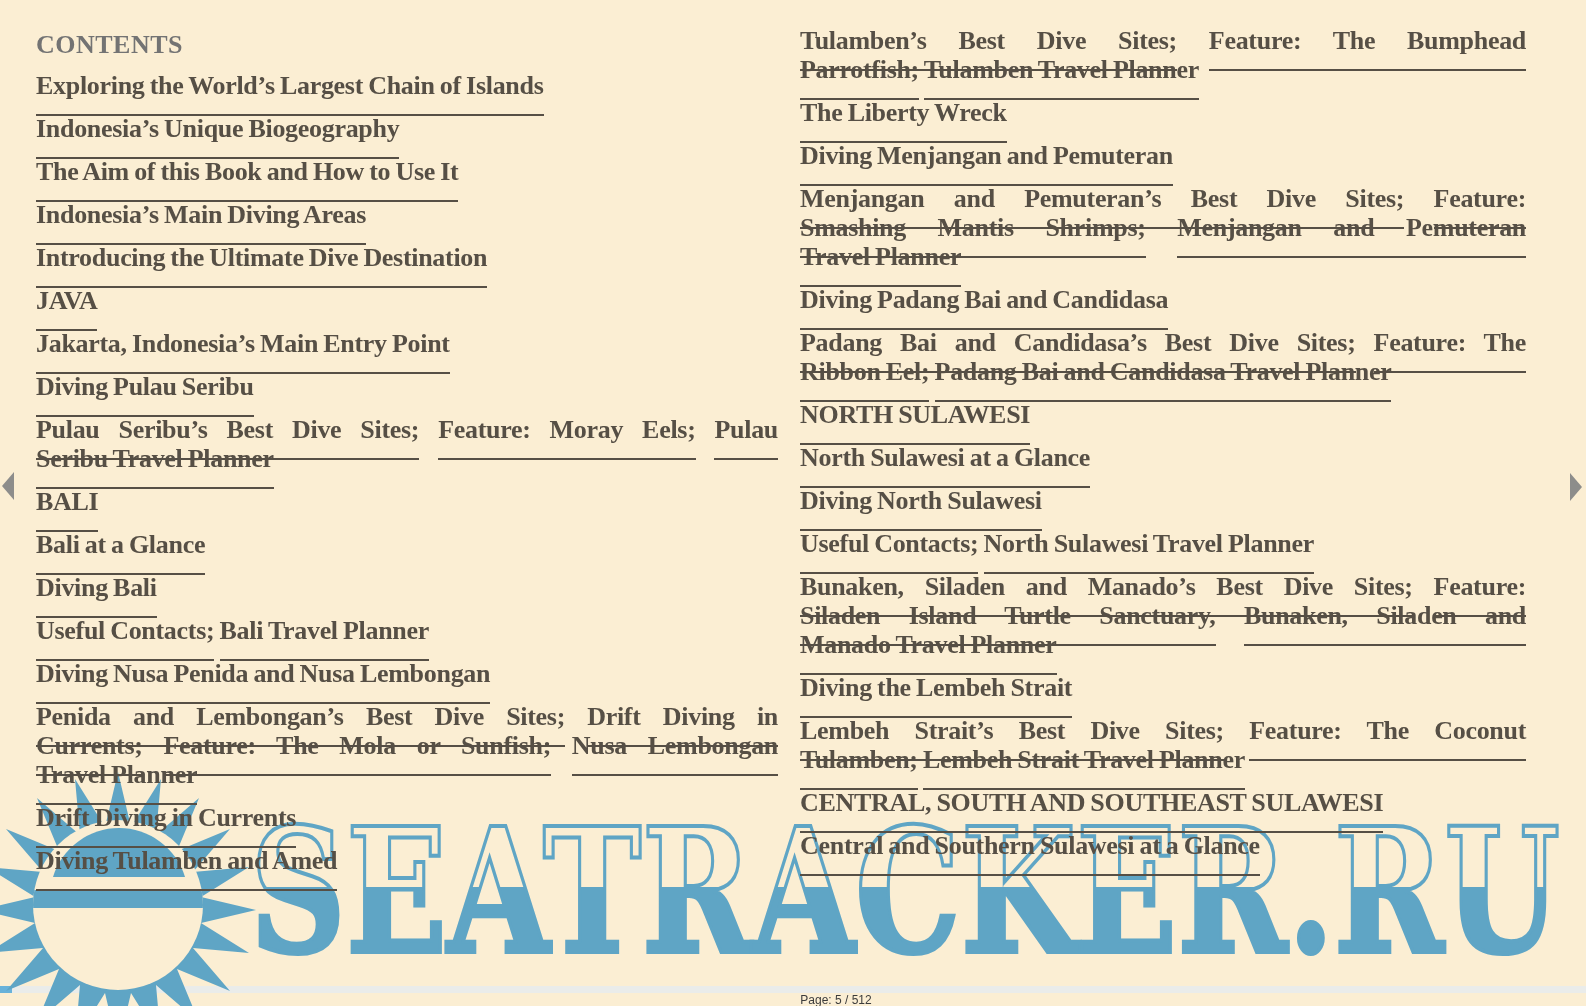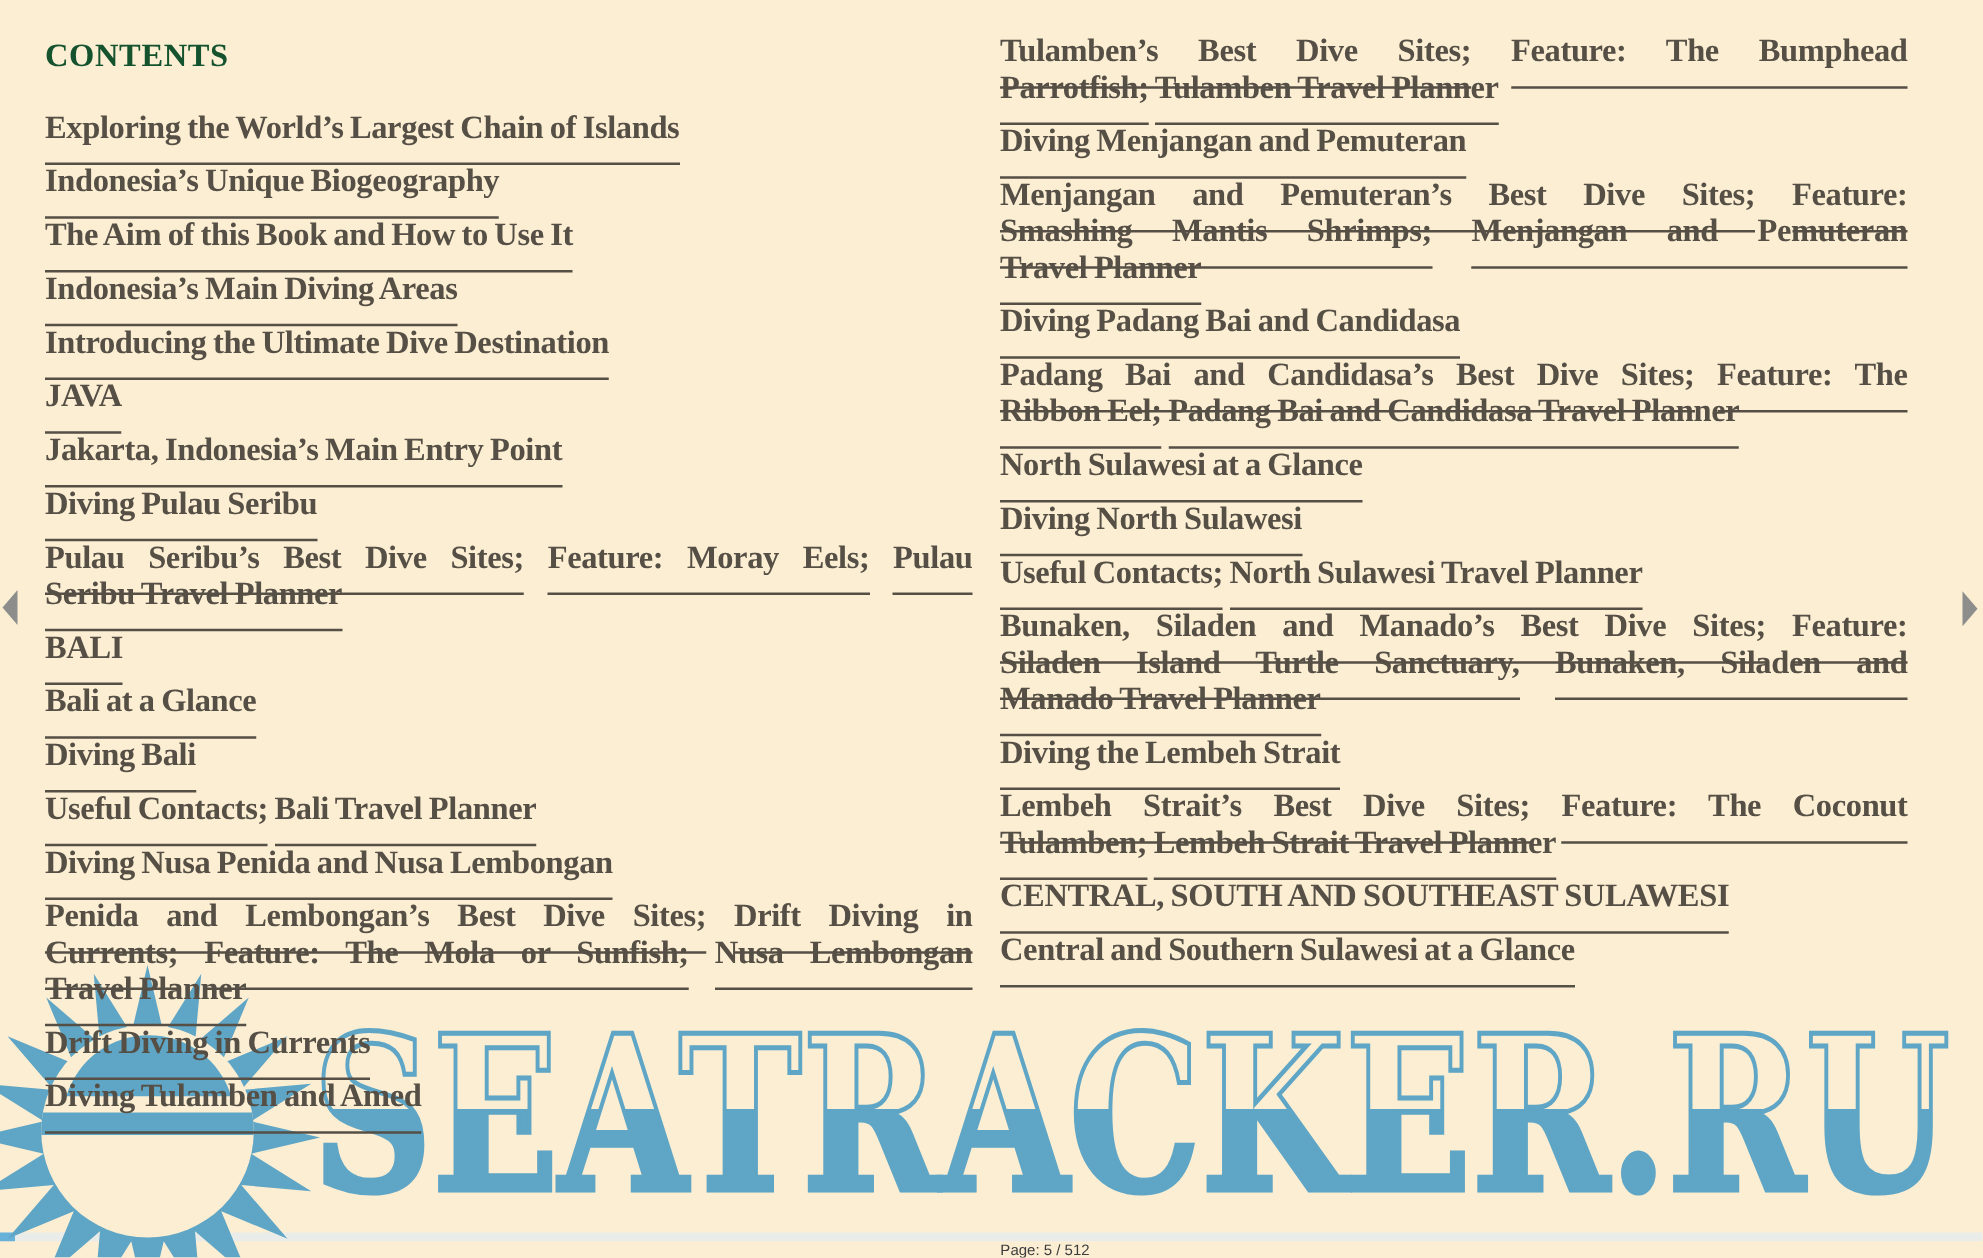--- a/index.html
+++ b/index.html
@@ -23,21 +23,21 @@
     font-size: 26px;
     font-weight: bold;
     line-height: 29px;
     color: #564f45;
     margin-bottom: 14px;
     letter-spacing: -0.3px;
     word-spacing: -1px;
   }
   .entry .line { text-align: justify; text-align-last: justify; }
   .entry .line.last { text-align: left; text-align-last: left; }
-  .entry.heading { color: #14532d; margin-bottom: 28px; letter-spacing: 0.5px; }
+  .entry.heading { color: #737373; margin-bottom: 12px; letter-spacing: 0.5px; }
   .lnk { border-bottom: 2px solid #564f45; padding-bottom: 14px; cursor: pointer; }
 
   .nav-arrow {
     position: absolute; width: 0; height: 0; z-index: 4; cursor: pointer;
     border-top: 14px solid transparent; border-bottom: 14px solid transparent;
   }
   .nav-arrow.left  { left: 2px;  top: 472px; border-right: 12px solid #8d8d8b; }
   .nav-arrow.right { left: 1570px; top: 473px; border-left: 12px solid #8d8d8b; }
 
   .progress {
@@ -137,35 +137,41 @@
       <div class="entry">
         <div class="line last"><span class="lnk">Diving Tulamben and Amed</span></div>
       </div>
     </div>
   <div class="col col-right" id="col-1">
       <div class="entry">
         <div class="line"><span class="lnk">Tulamben’s Best Dive Sites;</span><span> </span><span class="lnk">Feature: The Bumphead</span></div>
         <div class="line last"><span class="lnk">Parrotfish;</span><span> </span><span class="lnk">Tulamben Travel Planner</span></div>
       </div>
       <div class="entry">
+        <div class="line last"><span class="lnk">The Liberty Wreck</span></div>
+      </div>
+      <div class="entry">
         <div class="line last"><span class="lnk">Diving Menjangan and Pemuteran</span></div>
       </div>
       <div class="entry">
         <div class="line"><span class="lnk">Menjangan and Pemuteran’s Best Dive Sites;</span><span> </span><span class="lnk">Feature:</span></div>
         <div class="line"><span class="lnk">Smashing Mantis Shrimps;</span><span> </span><span class="lnk">Menjangan and Pemuteran</span></div>
         <div class="line last"><span class="lnk">Travel Planner</span></div>
       </div>
       <div class="entry">
         <div class="line last"><span class="lnk">Diving Padang Bai and Candidasa</span></div>
       </div>
       <div class="entry">
         <div class="line"><span class="lnk">Padang Bai and Candidasa’s Best Dive Sites;</span><span> </span><span class="lnk">Feature: The</span></div>
         <div class="line last"><span class="lnk">Ribbon Eel;</span><span> </span><span class="lnk">Padang Bai and Candidasa Travel Planner</span></div>
       </div>
       <div class="entry">
+        <div class="line last"><span class="lnk">NORTH SULAWESI</span></div>
+      </div>
+      <div class="entry">
         <div class="line last"><span class="lnk">North Sulawesi at a Glance</span></div>
       </div>
       <div class="entry">
         <div class="line last"><span class="lnk">Diving North Sulawesi</span></div>
       </div>
       <div class="entry">
         <div class="line last"><span class="lnk">Useful Contacts;</span><span> </span><span class="lnk">North Sulawesi Travel Planner</span></div>
       </div>
       <div class="entry">
         <div class="line"><span class="lnk">Bunaken, Siladen and Manado’s Best Dive Sites;</span><span> </span><span class="lnk">Feature:</span></div>

